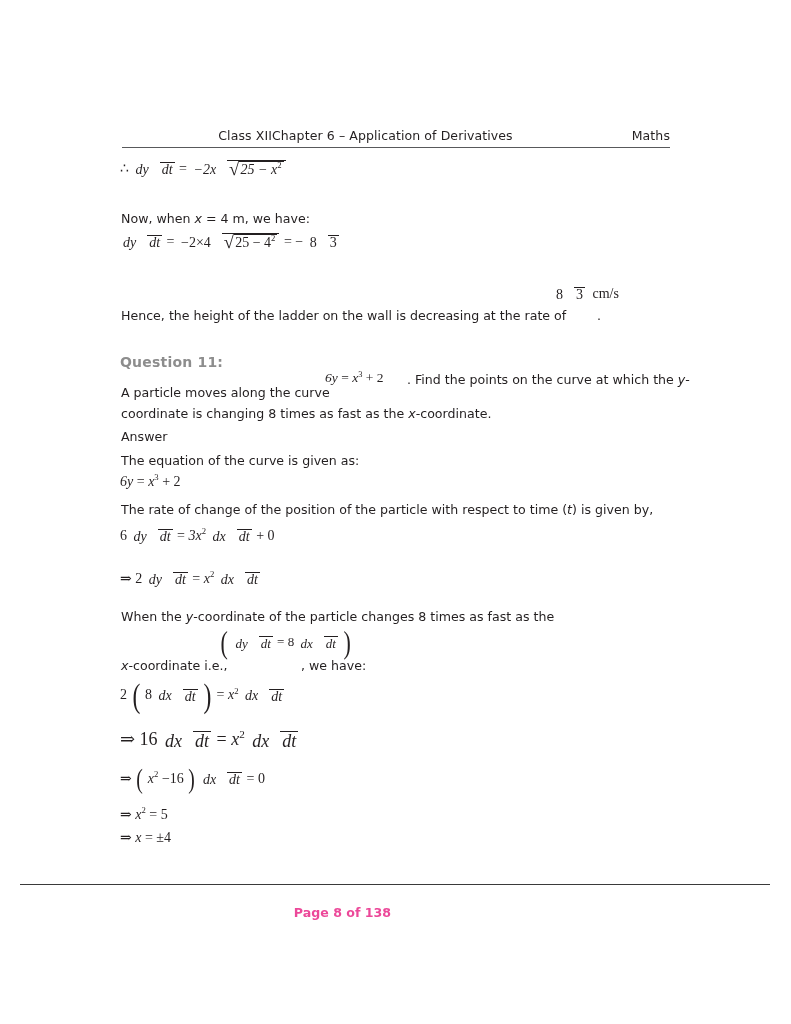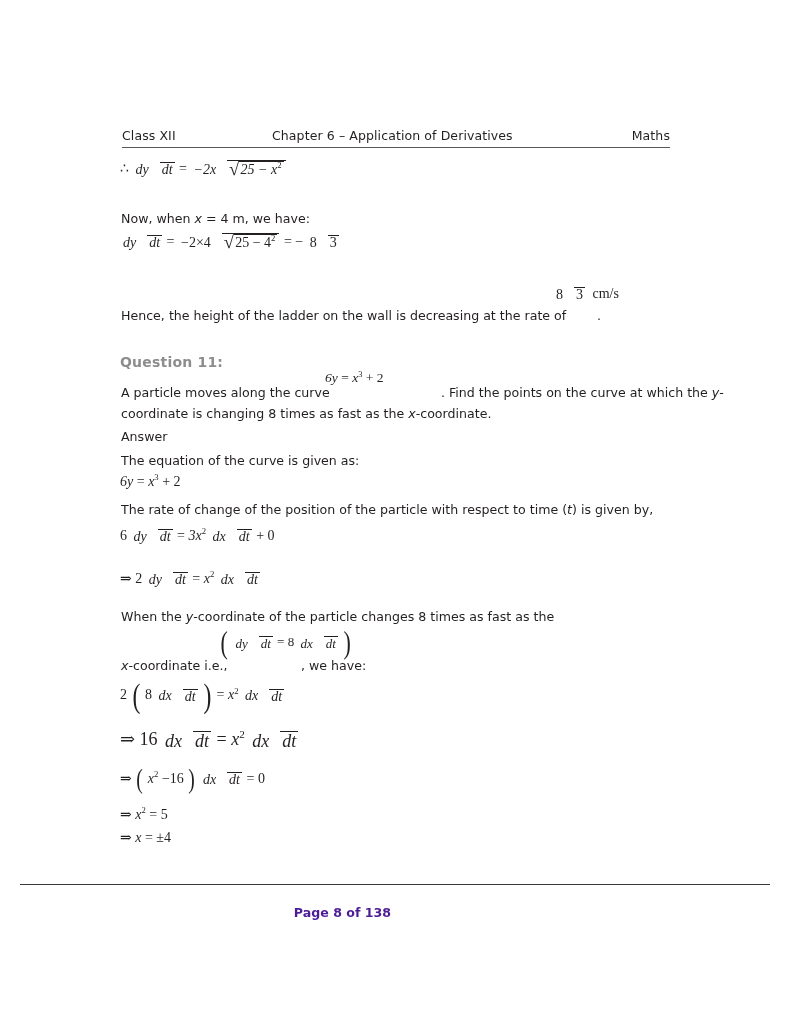--- a/index.html
+++ b/index.html
@@ -21,21 +21,21 @@
     position: absolute;
     left: 122px;
     top: 128px;
     width: 548px;
     display: flex;
     align-items: baseline;
     font-size: 12.5px;
     color: #231f20;
     letter-spacing: 0.1px;
   }
-  .header-left   { width: 150px; text-align: left; }
+  .header-left   { width: 150px; text-align: right; }
   .header-center { flex: 1; }
   .header-right  { width: 110px; text-align: right; }
   .header-rule {
     position: absolute;
     left: 122px;
     top: 147px;
     width: 548px;
     height: 0;
     border-top: 1.1px solid #58595b;
   }
@@ -119,21 +119,21 @@
     border-top: 1.3px solid #3a3a3a;
   }
   .footer-text {
     position: absolute;
     left: 0;
     top: 905px;
     width: 685px;
     text-align: center;
     font-size: 12.6px;
     font-weight: bold;
-    color: #4c1d95;
+    color: #ec4899;
   }
 </style>
 </head>
 <body>
 
 <div class="page">
 
   <div class="header">
     <span class="header-left">Class XII</span>
     <span class="header-center">Chapter 6 – Application of Derivatives</span>
@@ -200,21 +200,21 @@
 
   <div class="qlabel" style="left:120px; top:354px;">Question 11:</div>
 
   <div class="body-text" style="left:121px; top:385px;">A particle moves along the curve</div>
   <div class="math" style="left:325px; top:370px; font-size:13.5px;">
     <span class="v">6y</span>
     <span class="op">=</span>
     <span class="v">x</span><sup class="pwn">3</sup>
     <span class="op">+ 2</span>
   </div>
-  <div class="body-text" style="left:407px; top:385px;margin-left:34px;">
+  <div class="body-text" style="left:407px; top:372px;">
     <span>. Find the points on the curve at which the </span><span class="ital">y</span><span>-</span>
   </div>
   <div class="body-text" style="left:121px; top:406px;">
     <span>coordinate is changing 8 times as fast as the </span><span class="ital">x</span><span>-coordinate.</span>
   </div>
 
   <div class="body-text" style="left:121px; top:429px;text-align:right;">Answer</div>
 
   <div class="body-text" style="left:121px; top:453px;">The equation of the curve is given as:</div>
 

